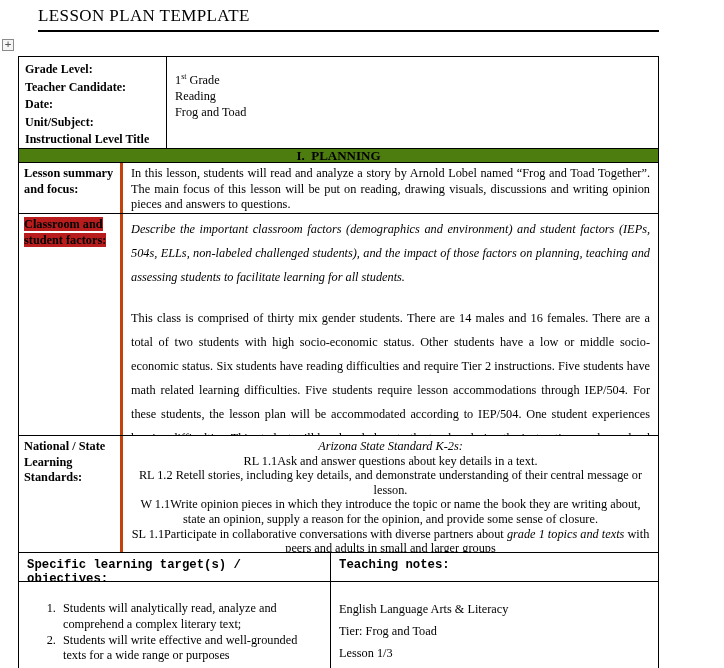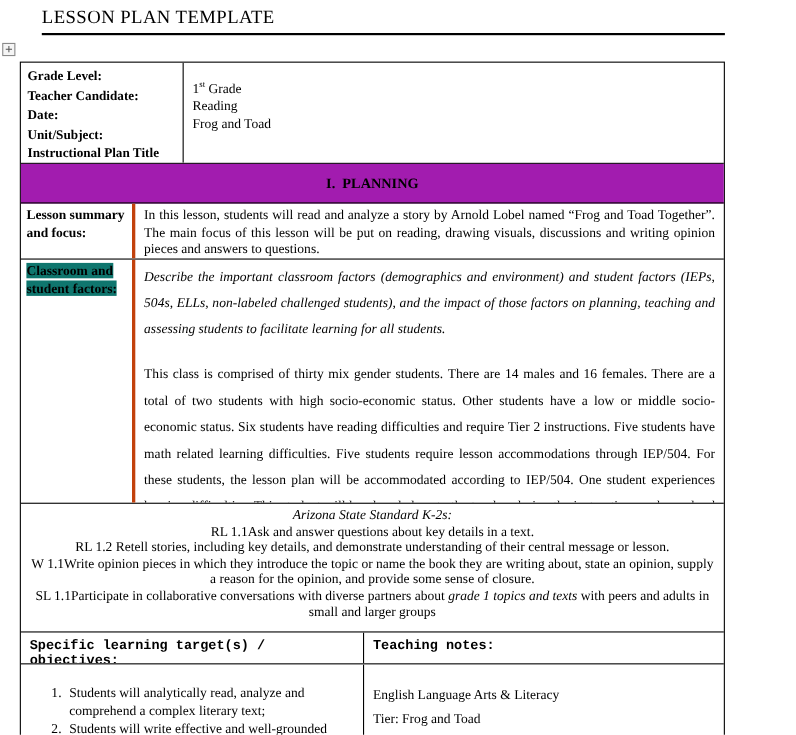--- a/index.html
+++ b/index.html
@@ -35,21 +35,21 @@
     width: 148px; border-right: 1px solid #000;
     padding: 4px 4px 4px 6px; font-weight: bold; font-size: 12px;
     line-height: 17.5px; overflow: hidden;
   }
   .info-label-cell div { white-space: nowrap; }
   .info-value-cell { flex: 1; padding: 12px 8px 4px 8px; font-size: 12.3px; line-height: 16px; }
   .info-value-cell sup { font-size: 8px; }
 
   
   .planning-row {
-    height: 36px; background: #a21caf;
+    height: 14px; background: #4d7c0f;
     justify-content: center; align-items: center;
     font-weight: bold; font-size: 13px; white-space: pre;
   }
 
   
   .label-col {
     width: 104px; border-right: 3px solid #c2410c;
     padding: 3px 5px; font-weight: bold; font-size: 12.3px; line-height: 15.5px;
     overflow: hidden;
   }
@@ -57,21 +57,21 @@
     flex: 1; padding: 3px 8px; font-size: 12.3px; line-height: 24px;
     text-align: justify; overflow: hidden;
   }
   .summary-row { height: 51px; }
   .summary-row .content-col { line-height: 15.6px; }
   .classroom-row { height: 222px; }
   .classroom-row .prompt { font-style: italic; margin: 0 0 17px 0; }
   .classroom-row .body-text { margin: 0; }
   .standards-row { height: 117px; }
   .standards-row .content-col { line-height: 14.6px; text-align: center; }
-  .hl { background: #0f766e; }
+  .hl { background: #b91c1c; }
   .italic { font-style: italic; }
 
   
   .bottom-header-row { height: 29px; font-family: Liberation Mono, monospace; }
   .bottom-content-row { height: 120px; border-bottom: none; }
   .bh-left, .bc-left {
     width: 312px; border-right: 1px solid #000; padding: 5px 8px;
     overflow: hidden;
   }
   .bh-right, .bc-right { flex: 1; padding: 5px 8px; overflow: hidden; }
@@ -91,21 +91,21 @@
 <div class="table-handle">+</div>
 
 <div class="lp-table">
 
   <div class="row info-row">
     <div class="info-label-cell">
       <div>Grade Level:</div>
       <div>Teacher Candidate:</div>
       <div>Date:</div>
       <div>Unit/Subject:</div>
-      <div>Instructional Plan Title</div>
+      <div>Instructional Level Title</div>
     </div>
     <div class="info-value-cell">
       <div><span>1</span><sup>st</sup><span> Grade</span></div>
       <div>Reading</div>
       <div>Frog and Toad</div>
     </div>
   </div>
 
   <div class="row planning-row">I.  PLANNING</div>
 
@@ -116,20 +116,21 @@
 
   <div class="row classroom-row">
     <div class="label-col"><span class="hl">Classroom and student factors:</span></div>
     <div class="content-col">
       <p class="prompt">Describe the important classroom factors (demographics and environment) and student factors (IEPs, 504s, ELLs, non-labeled challenged students), and the impact of those factors on planning, teaching and assessing students to facilitate learning for all students.</p>
       <p class="body-text">This class is comprised of thirty mix gender students. There are 14 males and 16 females. There are a total of two students with high socio-economic status. Other students have a low or middle socio-economic status. Six students have reading difficulties and require Tier 2 instructions. Five students have math related learning difficulties. Five students require lesson accommodations through IEP/504. For these students, the lesson plan will be accommodated according to IEP/504. One student experiences hearing difficulties. This student will be placed close to the teacher during the instructions and near loud speakers during audio or video playbacks.  Lesson accommodations do not significantly impact the lesson plan, teaching instructions and assessment of student in this lesson.</p>
     </div>
   </div>
 
   <div class="row standards-row">
+    <div class="label-col">National / State Learning Standards:</div>
     <div class="content-col">
       <div class="italic">Arizona State Standard K-2s:</div>
       <div>RL 1.1Ask and answer questions about key details in a text.</div>
       <div>RL 1.2 Retell stories, including key details, and demonstrate understanding of their central message or lesson.</div>
       <div>W 1.1Write opinion pieces in which they introduce the topic or name the book they are writing about, state an opinion, supply a reason for the opinion, and provide some sense of closure.</div>
       <div><span>SL 1.1Participate in collaborative conversations with diverse partners about </span><span class="italic">grade 1 topics and texts</span><span> with peers and adults in small and larger groups</span></div>
     </div>
   </div>
 
   <div class="row bottom-header-row">

